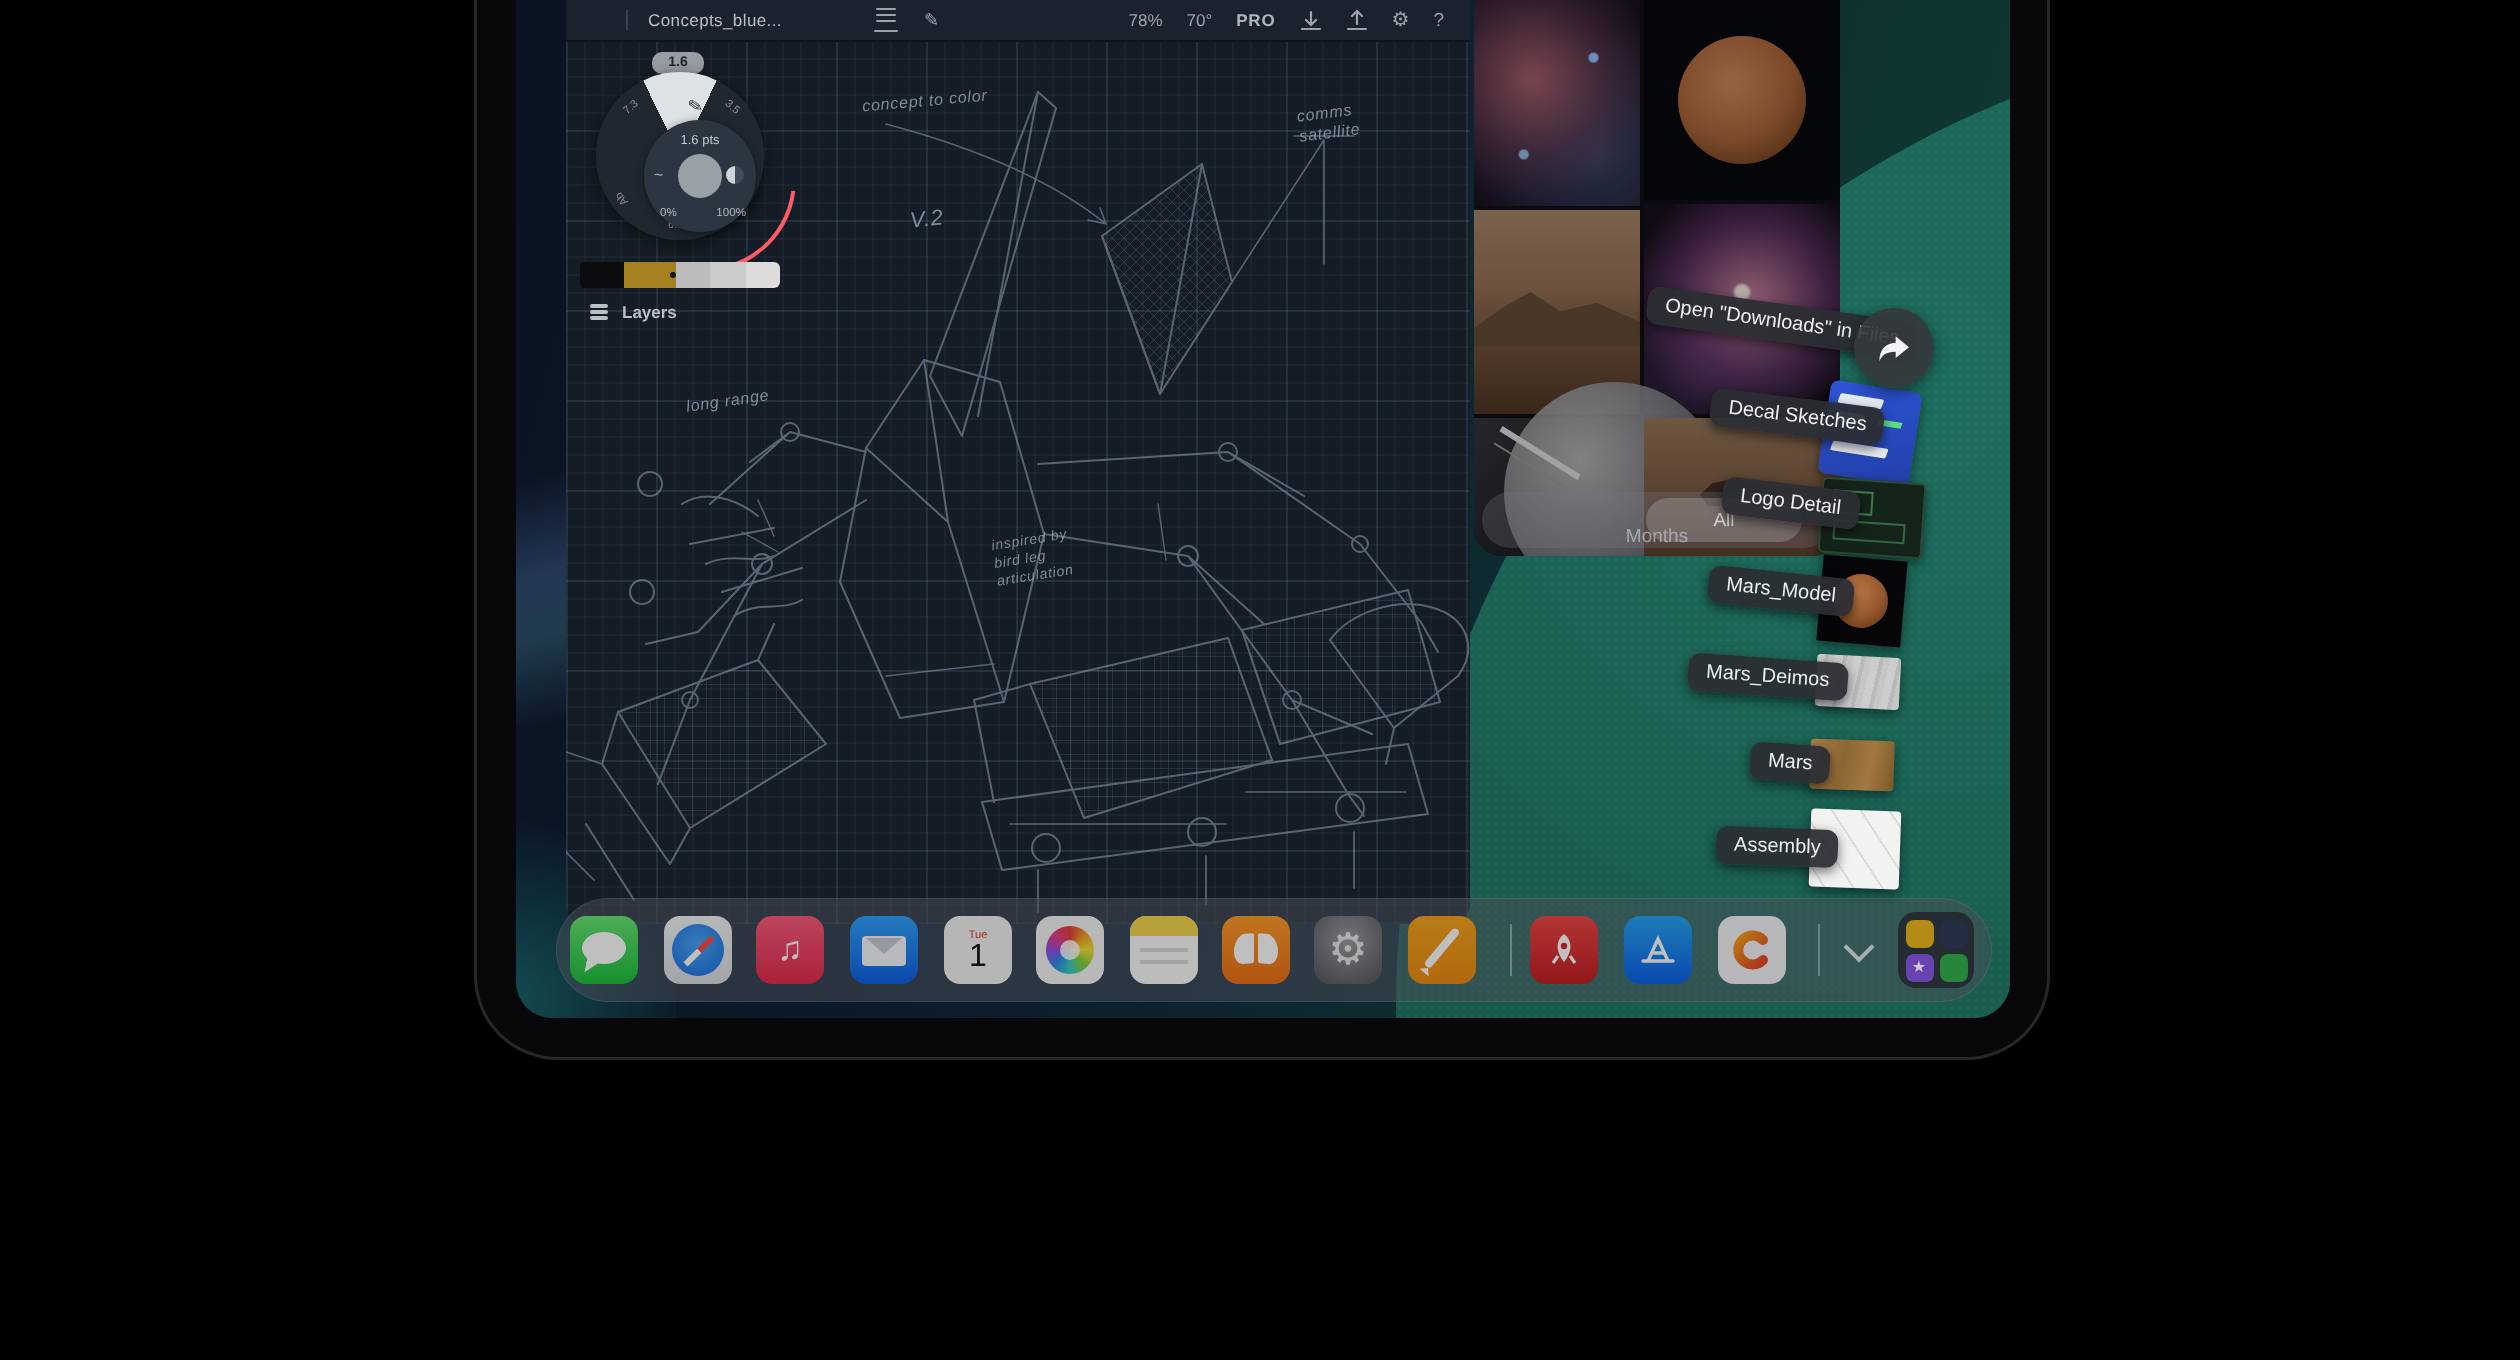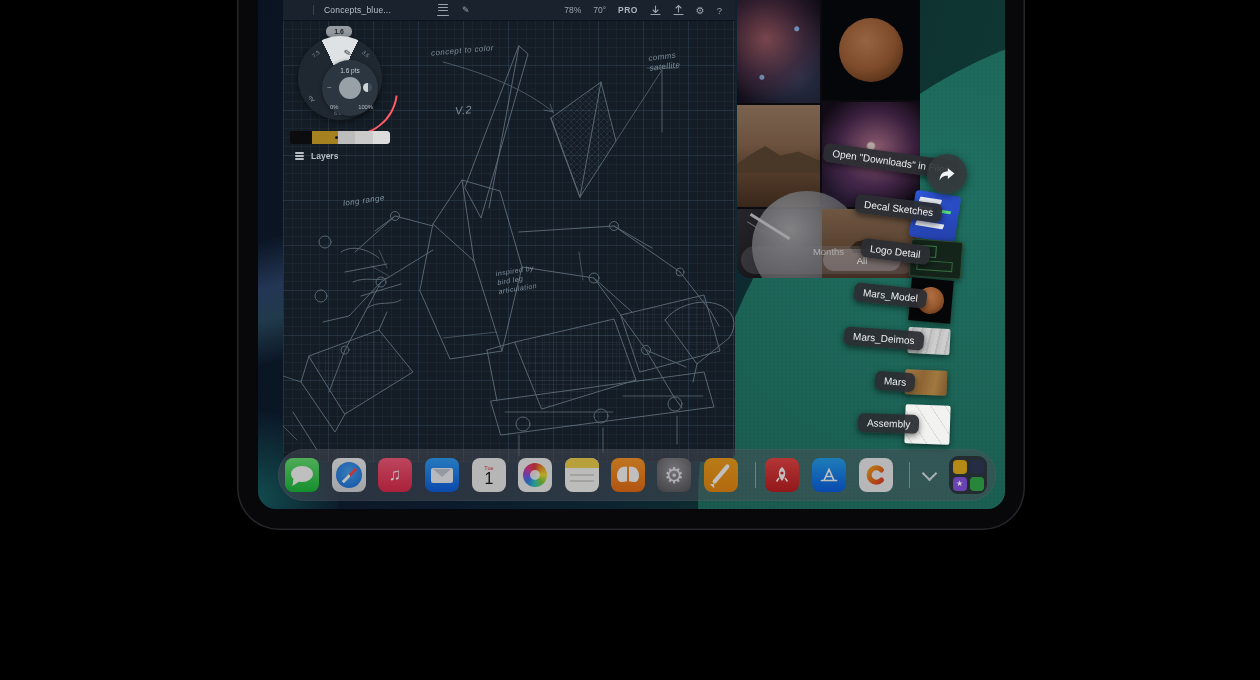--- a/index.html
+++ b/index.html
@@ -101,21 +101,21 @@
       radial-gradient(circle at 25% 80%, rgba(90,60,120,.4), transparent 60%),#150d1a;}
   .ph-craft{left:0;top:209px;width:83px;height:69px;background:linear-gradient(130deg,#303036 0%,#1c1c20 55%,#0f0f12 100%);}
   .ph-craft:before{content:"";position:absolute;right:-42px;top:-18px;width:110px;height:110px;border-radius:50%;
       background:radial-gradient(circle at 35% 35%,#b9b9bd,#77777c 55%,#4a4a4f 100%);opacity:.85;}
   .ph-craft:after{content:"";position:absolute;left:10px;top:16px;width:46px;height:3px;background:#c9c9cd;
       transform:rotate(32deg);box-shadow:0 8px 0 -1px #8d8d92;}
   .ph-rover{left:85px;top:209px;width:98px;height:69px;background:linear-gradient(180deg,#8d6c51 0%,#77573e 45%,#54392a 100%);}
   .ph-rover:before{content:"";position:absolute;left:28px;top:30px;width:40px;height:14px;background:#3a2b20;
       clip-path:polygon(0 60%,15% 20%,45% 0,75% 25%,100% 55%,90% 100%,10% 100%);}
   .seg{position:absolute;left:4px;top:246px;width:175px;height:28px;border-radius:14px;
-       background:rgba(120,120,126,.28);display:flex;align-items:flex-start;}
+       background:rgba(120,120,126,.28);display:flex;align-items:flex-end;}
   .seg-months{flex:1;text-align:center;color:rgba(225,228,232,.55);font-size:9.5px;}
   .seg-all{position:absolute;left:82px;top:3px;width:78px;height:22px;border-radius:11px;background:rgba(190,190,198,.30);
        color:rgba(240,242,245,.8);font-size:9.5px;display:flex;align-items:center;justify-content:center;}
   
   .drag-label{position:absolute;background:rgba(44,46,51,.94);color:#edeff1;font-size:10px;padding:4px 9px;
        border-radius:6px;white-space:nowrap;box-shadow:0 2px 6px rgba(0,0,0,.55);z-index:30;}
   .thumb{position:absolute;z-index:29;box-shadow:0 2px 6px rgba(0,0,0,.5);}
   .th-decal{left:654px;top:193px;width:46px;height:47px;border-radius:4px;transform:rotate(9deg);
      background:linear-gradient(160deg,#2e55d8,#2340a8);overflow:hidden;}
   .th-decal i{position:absolute;left:5px;background:#e8ecf5;height:5px;border-radius:1px;transform:skewX(-12deg);}

